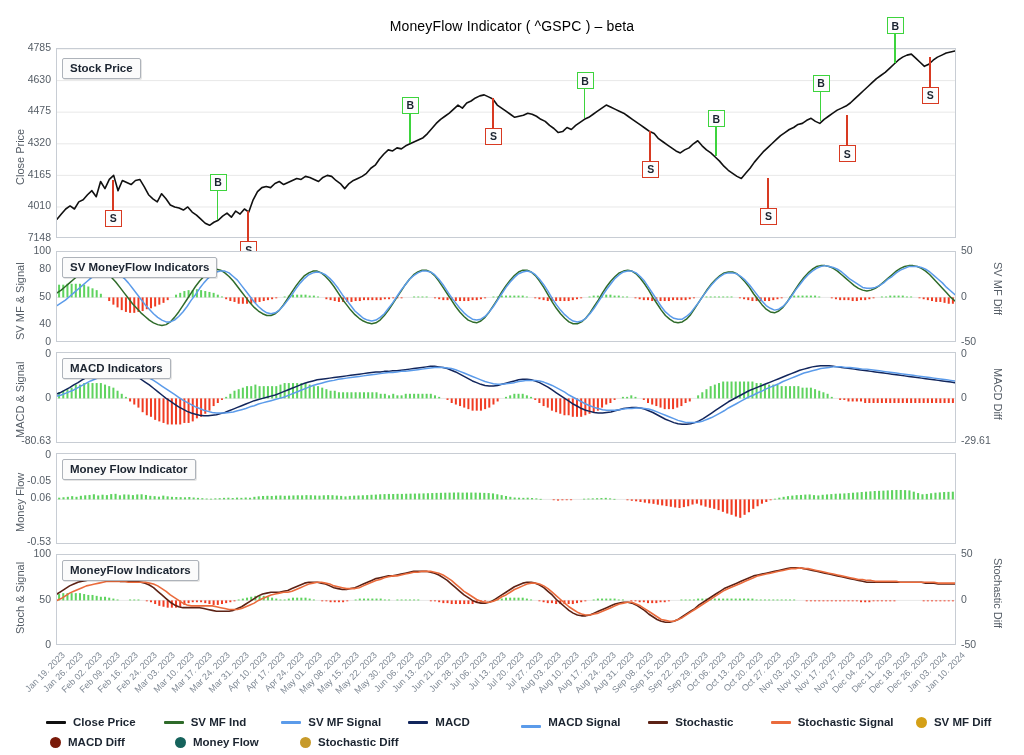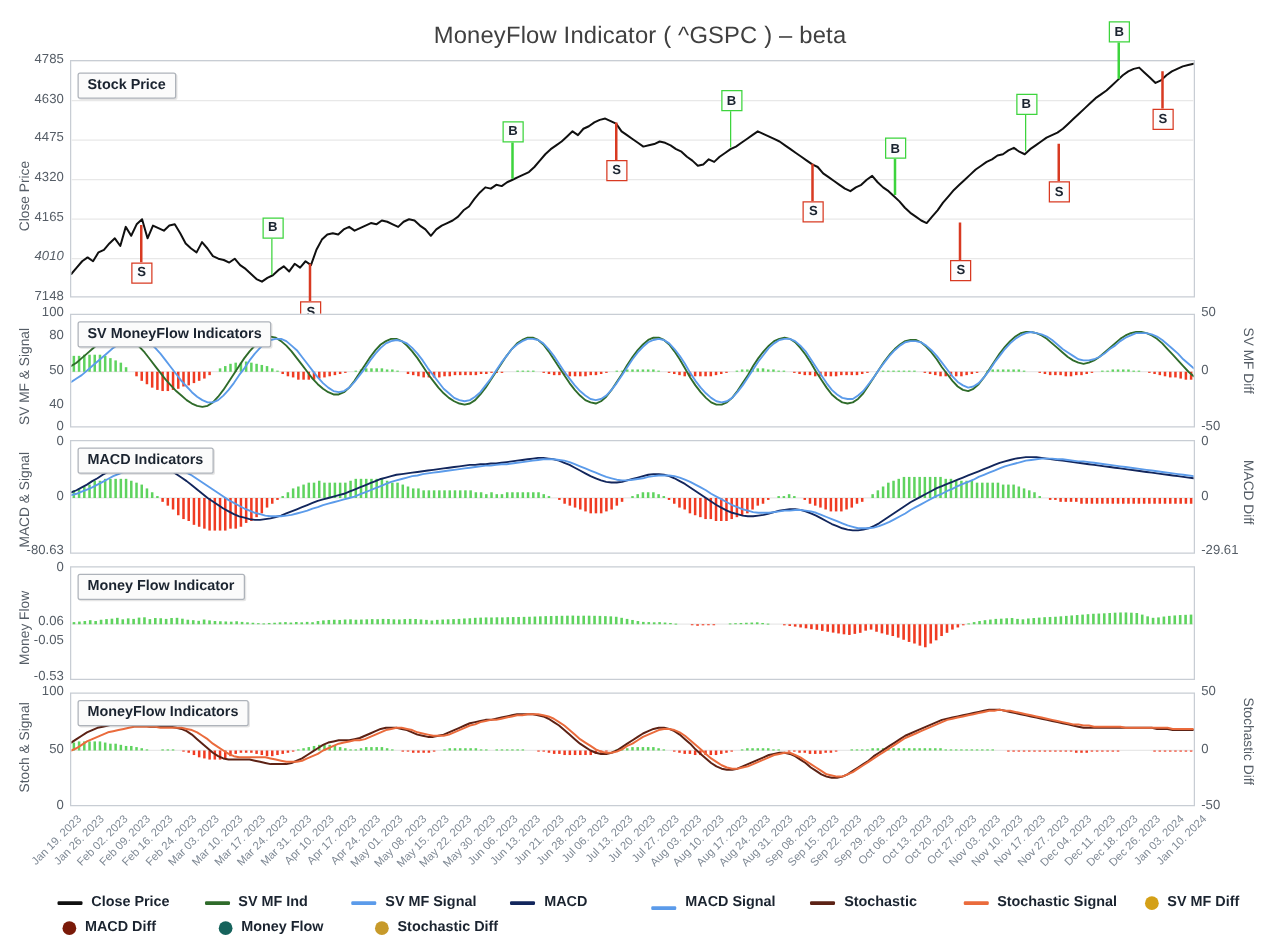--- a/index.html
+++ b/index.html
@@ -13,22 +13,22 @@
   #root {
     position: relative;
     width: 1024px;
     height: 755px;
     background: #ffffff;
   }
   #chart-title {
     position: absolute;
     top: 18px; left: 0; width: 1024px;
     text-align: center;
-    font-size: 19px;
-    color: #404040;
+    font-size: 14px;
+    color: #000000;
     letter-spacing: 0.15px;
   }
   .panel {
     position: absolute;
     left: 0; width: 1024px;
   }
   .plot-frame {
     position: absolute;
     border: 1px solid #c8cdd4;
     background: #ffffff;
@@ -125,21 +125,21 @@
           <line x1="0" y1="95.00" x2="900" y2="95.00" stroke="#e8e8e8" stroke-width="1"></line>
           <line x1="0" y1="63.33" x2="900" y2="63.33" stroke="#e8e8e8" stroke-width="1"></line>
           <line x1="0" y1="31.67" x2="900" y2="31.67" stroke="#e8e8e8" stroke-width="1"></line>
           <line x1="0" y1="0.00" x2="900" y2="0.00" stroke="#e8e8e8" stroke-width="1"></line>
           <path d="M0.00,170.59L4.37,165.48L8.74,160.38L13.11,157.31L17.48,160.38L21.84,153.23L26.21,151.18L30.58,146.08L34.95,141.99L39.32,148.12L43.69,132.80L48.06,139.95L52.43,130.75L56.80,126.67L61.17,141.99L65.53,131.77L69.90,133.82L74.27,135.86L78.64,131.77L83.01,130.75L87.38,137.90L91.75,146.08L96.12,150.16L100.49,153.23L104.85,145.05L109.22,150.16L113.59,156.29L117.96,158.33L122.33,159.35L126.70,161.40L131.07,158.33L135.44,163.44L139.81,166.51L144.17,170.59L148.54,174.68L152.91,176.72L157.28,173.66L161.65,171.61L166.02,167.53L170.39,164.46L174.76,168.55L179.13,162.42L183.50,165.48L187.86,160.38L192.23,163.44L196.60,151.18L200.97,143.01L205.34,138.92L209.71,137.90L214.08,138.92L218.45,134.84L222.82,132.80L227.18,135.86L231.55,133.82L235.92,131.77L240.29,129.73L244.66,130.75L249.03,127.69L253.40,128.71L257.77,130.75L262.14,132.80L266.50,128.71L270.87,126.67L275.24,127.69L279.61,131.77L283.98,134.84L288.35,139.95L292.72,134.84L297.09,131.77L301.46,129.73L305.83,127.69L310.19,124.62L314.56,119.52L318.93,116.45L323.30,110.32L327.67,105.22L332.04,101.13L336.41,102.15L340.78,99.09L345.15,100.11L349.51,97.04L353.88,95.00L358.25,92.96L362.62,90.91L366.99,88.87L371.36,84.78L375.73,79.68L380.10,74.57L384.47,70.48L388.83,67.42L393.20,64.35L397.57,60.27L401.94,56.18L406.31,59.25L410.68,54.14L415.05,52.10L419.42,49.03L423.79,46.99L428.16,45.97L432.52,48.01L436.89,50.05L441.26,56.18L445.63,59.25L450.00,62.31L454.37,65.38L458.74,68.44L463.11,67.42L467.48,66.40L471.84,64.35L476.21,65.38L480.58,67.42L484.95,70.48L489.32,72.53L493.69,76.61L498.06,79.68L502.43,83.76L506.80,82.74L511.17,78.66L515.53,80.70L519.90,76.61L524.27,73.55L528.64,70.48L533.01,68.44L537.38,65.38L541.75,62.31L546.12,59.25L550.49,56.18L554.85,58.23L559.22,60.27L563.59,62.31L567.96,64.35L572.33,67.42L576.70,70.48L581.07,73.55L585.44,76.61L589.81,79.68L594.17,82.74L598.54,84.78L602.91,89.89L607.28,92.96L611.65,96.02L616.02,99.09L620.39,102.15L624.76,104.19L629.13,101.13L633.50,99.09L637.86,95.00L642.23,91.94L646.60,97.04L650.97,101.13L655.34,104.19L659.71,108.28L664.08,112.37L668.45,117.47L672.82,121.56L677.18,124.62L681.55,127.69L685.92,129.73L690.29,124.62L694.66,119.52L699.03,113.39L703.40,108.28L707.77,103.17L712.14,99.09L716.50,95.00L720.87,90.91L725.24,86.83L729.61,83.76L733.98,80.70L738.35,78.66L742.72,75.59L747.09,74.57L751.46,71.51L755.83,69.46L760.19,72.53L764.56,74.57L768.93,70.48L773.30,67.42L777.67,64.35L782.04,61.29L786.41,59.25L790.78,57.20L795.15,54.14L799.51,50.05L803.88,45.97L808.25,41.88L812.62,37.80L816.99,33.71L821.36,29.62L825.73,26.56L830.10,23.49L834.47,19.41L838.83,15.32L843.20,11.24L847.57,8.17L851.94,6.13L856.31,5.11L860.68,9.19L865.05,13.28L869.42,17.37L873.79,15.32L878.16,11.24L882.52,8.17L886.89,6.13L891.26,4.09L895.63,3.06L900.00,2.04" fill="none" stroke="#101010" stroke-width="1.6" stroke-linejoin="round" stroke-linecap="round"></path>
         </svg>
     </div>
     <div class="panel-badge" style="left:62px; top:58px;">Stock Price</div>
     <div id="price-ticks">
         <div class="tick-label left" style="right: 973px; width: 46px; top: 231px;">7148</div>
-        <div class="tick-label left" style="right: 973px; width: 46px; top: 199.333px; font-style: italic;">4010</div>
+        <div class="tick-label left" style="right: 973px; width: 46px; top: 199.333px;">4010</div>
         <div class="tick-label left" style="right: 973px; width: 46px; top: 167.667px;">4165</div>
         <div class="tick-label left" style="right: 973px; width: 46px; top: 136px;">4320</div>
         <div class="tick-label left" style="right: 973px; width: 46px; top: 104.333px;">4475</div>
         <div class="tick-label left" style="right: 973px; width: 46px; top: 72.6667px;">4630</div>
         <div class="tick-label left" style="right: 973px; width: 46px; top: 41px;">4785</div>
       </div>
     <div id="price-markers">
         <div style="position: absolute; width: 1.6px; background: rgb(216, 58, 34); left: 111.996px; top: 179.774px; height: 30px;"></div>
         <div style="position: absolute; left: 104.796px; top: 209.774px; width: 17px; height: 17px; border: 1.6px solid rgb(216, 58, 34); background: rgb(253, 253, 253); color: rgb(27, 36, 48); font-size: 10.5px; font-weight: bold; display: flex; align-items: center; justify-content: center; line-height: 1;">S</div>
         <div style="position: absolute; width: 1.6px; background: rgb(61, 212, 61); left: 216.85px; top: 189.613px; height: 30px;"></div>
@@ -823,21 +823,21 @@
           <rect x="883.74" y="38.46" width="2.09" height="7.04" fill="#5fd35f"></rect>
           <rect x="888.09" y="38.12" width="2.09" height="7.38" fill="#5fd35f"></rect>
           <rect x="892.43" y="37.95" width="2.09" height="7.55" fill="#5fd35f"></rect>
           <rect x="896.78" y="37.77" width="2.09" height="7.73" fill="#5fd35f"></rect>
         </svg>
     </div>
     <div class="panel-badge" style="left:62px; top:459px;">Money Flow Indicator</div>
     <div id="mf-ticks">
         <div class="tick-label left" style="right: 973px; width: 46px; top: 448px;">0</div>
         <div class="tick-label left" style="right: 973px; width: 46px; top: 491px;">0.06</div>
-        <div class="tick-label left" style="right: 973px; width: 46px; top: 506px;">-0.05</div>
+        <div class="tick-label left" style="right: 973px; width: 46px; top: 474px;">-0.05</div>
         <div class="tick-label left" style="right: 973px; width: 46px; top: 535px;">-0.53</div>
       </div>
   </div>
 
   <div class="panel">
     <div class="axis-title left" style="left:14px; top:634px;">Stoch &amp; Signal</div>
     <div class="axis-title right" style="left:1004px; top:558px;">Stochastic Diff</div>
     <div class="plot-frame" style="left:56px; top:554px; width:900px; height:91px;">
       <svg class="plot-svg" id="svg-stoch" viewBox="0 0 900 91" preserveAspectRatio="none">
           <line x1="0" y1="45.50" x2="900" y2="45.50" stroke="#e8e8e8" stroke-width="1"></line>

